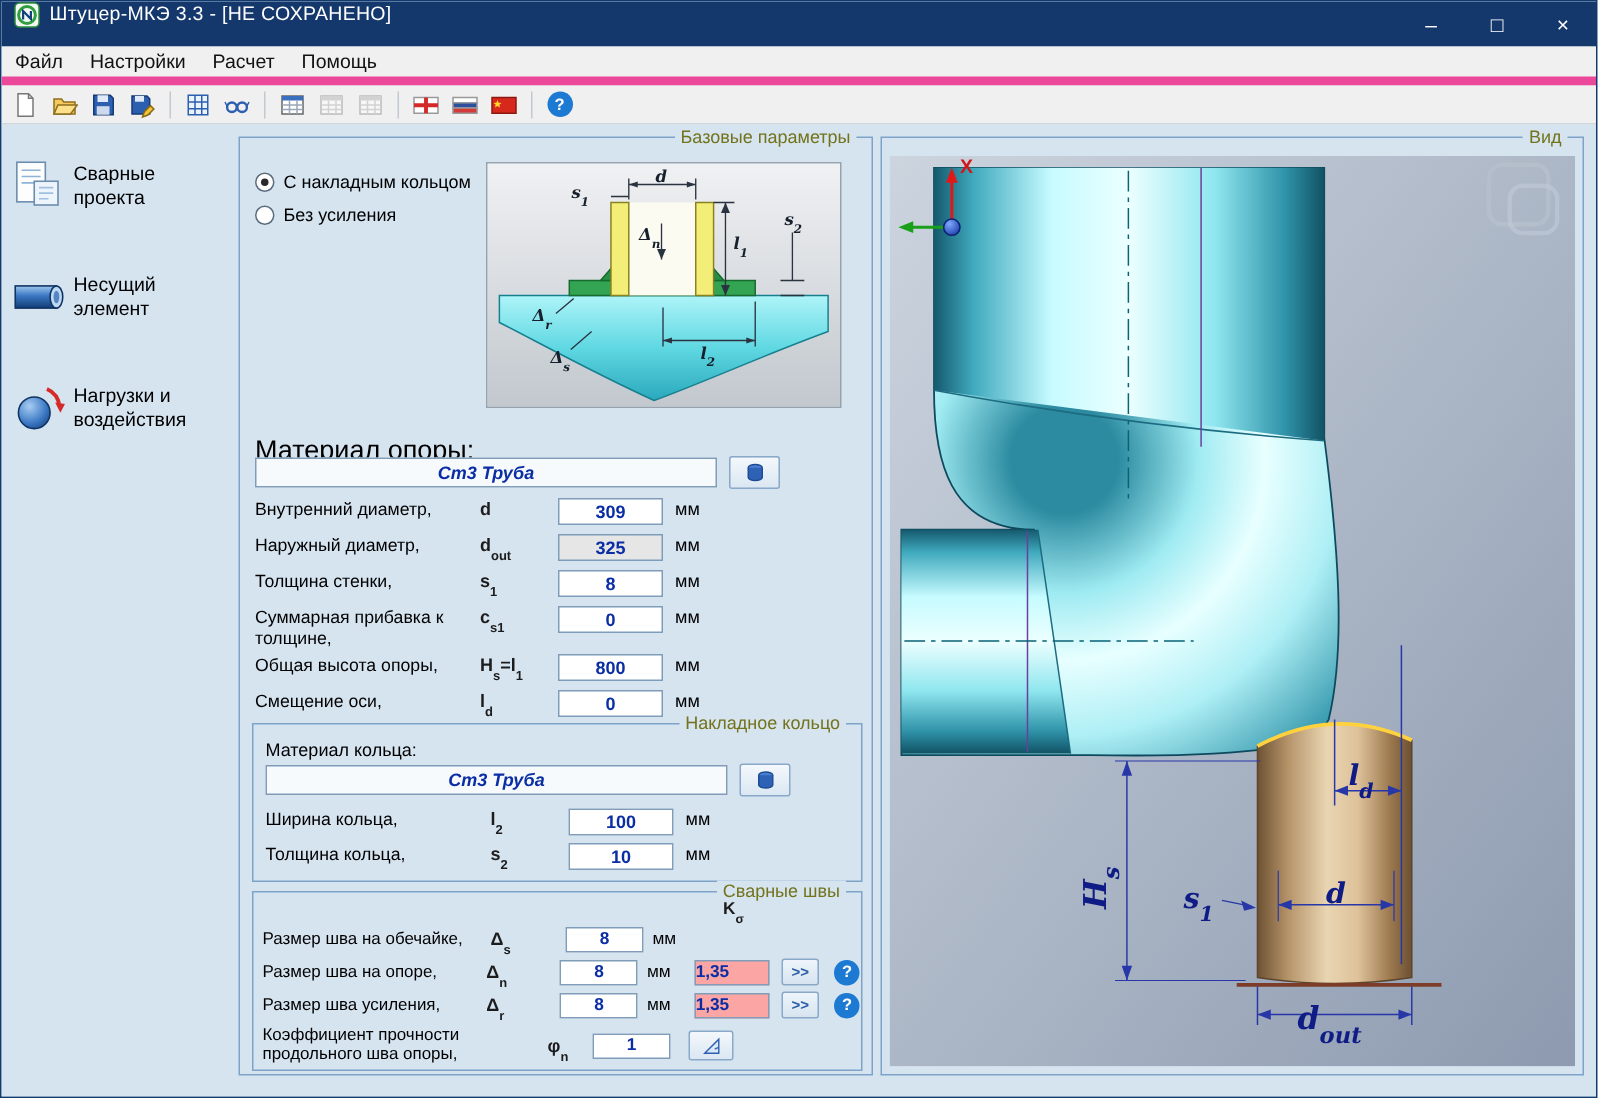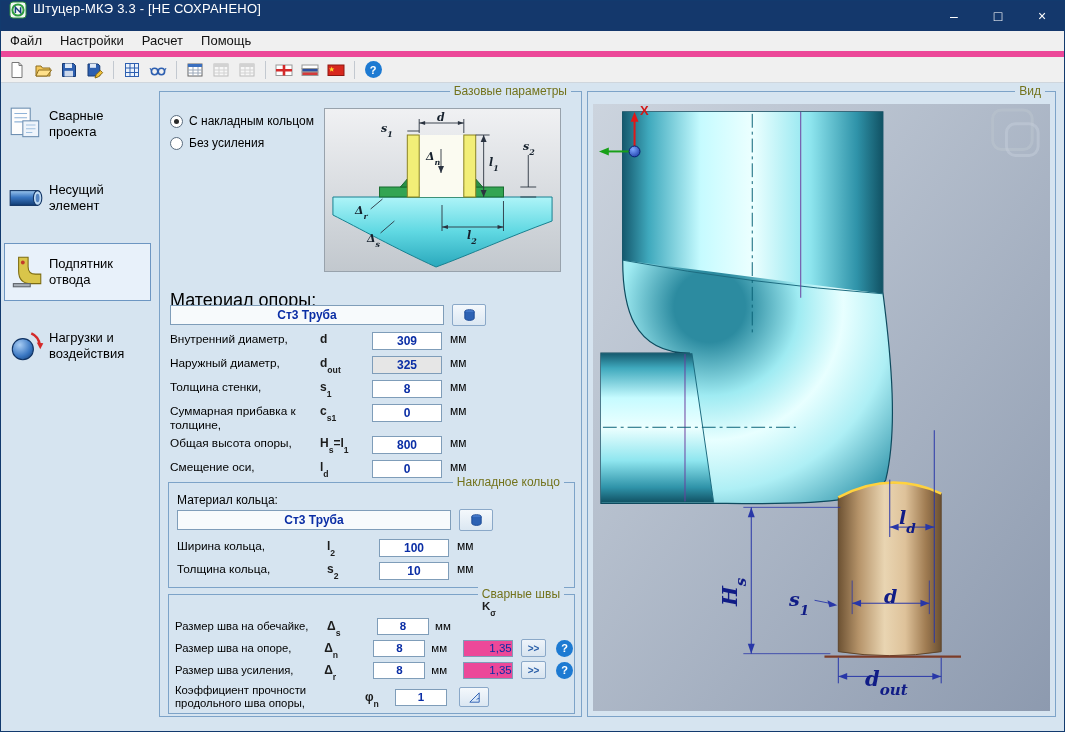--- a/index.html
+++ b/index.html
@@ -43,21 +43,21 @@
 .radio{display:flex;align-items:center;gap:6px;height:22px;font-size:12px}
 .rdot{width:13px;height:13px;border-radius:50%;border:1px solid #5a6c7e;background:#fff;position:relative;flex:0 0 auto}
 .radio.sel .rdot::after{content:"";position:absolute;left:3px;top:3px;width:5px;height:5px;border-radius:50%;background:#2a2a2a}
 .diagram{position:absolute;left:164px;top:16px;width:237px;height:164px;border:1px solid #98a2ac}
 .diagram svg{position:absolute;inset:0;width:100%;height:100%}
 .dlbl{position:absolute;font-family:"DejaVu Serif",serif;font-style:italic;font-weight:bold;font-size:11px;color:#15202c;line-height:1}
 sub{font-size:.72em;line-height:0;position:relative;top:.28em}
 
 .mat-label{position:absolute;left:10px;font-size:18px;color:#000}
 .mat-row{position:absolute;left:10px;display:flex;align-items:center;gap:8px}
-.mat-field{width:274px;height:20px;border:1px solid #7f9db9;background:#f7fafc;color:#0b2ea5;font-weight:bold;font-size:12px;display:flex;align-items:center;justify-content:center}
+.mat-field{width:308px;height:20px;border:1px solid #7f9db9;background:#f7fafc;color:#0b2ea5;font-weight:bold;font-style:italic;font-size:12px;display:flex;align-items:center;justify-content:center}
 .mat-btn{width:34px;height:22px;border:1px solid #8aa8c8;background:linear-gradient(#f4f8fc,#dbe7f2);display:flex;align-items:center;justify-content:center;border-radius:2px}
 .mat-btn svg{width:15px;height:15px}
 
 .fields{position:absolute;left:10px;top:240px;width:400px}
 .frow{display:flex;align-items:flex-start;height:24px}
 .frow.tall{height:32px}
 .flab{width:150px;font-size:11.8px;color:#000;line-height:1.2}
 .fsym{width:52px;font-size:12px;font-weight:bold;color:#1c1c1c}
 .fin{width:70px;height:18px;border:1px solid #7f9db9;background:#fff;color:#0b2ea5;font-weight:bold;font-size:12px;text-align:center;font-family:inherit}
 .fin.ro{background:#e6e6e6}
@@ -74,21 +74,21 @@
 .wrows{position:absolute;left:6px;top:20px;width:398px}
 .ksig-head{position:absolute;left:300px;top:5px;width:40px;text-align:center;font-size:11.5px;font-weight:bold;color:#1c1c1c}
 .wrow{display:flex;align-items:center;height:22px}
 .wrow.tall{height:32px}
 .wlab{width:152px;font-size:11.3px;line-height:1.15;color:#000}
 .wlab.wide{width:190px}
 .wsym{width:50px;font-size:12px;font-weight:bold;color:#1c1c1c}
 .wsym.narrow{width:30px}
 .win{width:52px;height:17px;border:1px solid #7f9db9;background:#fff;color:#0b2ea5;font-weight:bold;font-size:11.5px;text-align:center;font-family:inherit}
 .wunit{width:32px;margin-left:6px;font-size:11.5px}
-.kin{width:50px;height:17px;border:1px solid #7f9db9;background:#ec4899;color:#0b2ea5;font-weight:normal;font-size:11.5px;text-align:right;font-family:inherit}
+.kin{width:50px;height:17px;border:1px solid #7f9db9;background:#fca5a5;color:#0b2ea5;font-weight:bold;font-size:11.5px;text-align:left;font-family:inherit}
 .more-btn{width:26px;height:18px;margin-left:8px;border:1px solid #8aa8c8;background:linear-gradient(#eef4fa,#d7e4f0);color:#2b5fa8;font-size:10px;font-weight:bold;display:flex;align-items:center;justify-content:center;border-radius:2px}
 .whelp{margin-left:10px}
 .calc-btn{width:30px;height:20px;margin-left:12px;border:1px solid #8aa8c8;background:linear-gradient(#f4f8fc,#dbe7f2);display:flex;align-items:center;justify-content:center;border-radius:2px}
 .calc-btn svg{width:15px;height:15px}
 
 
 .view3d{position:absolute;left:5px;top:12px;right:5px;bottom:5px;overflow:hidden}
 .view3d svg.scene{position:absolute;inset:0;width:100%;height:100%}
 .vlbl{position:absolute;font-family:"DejaVu Serif",serif;font-style:italic;font-weight:bold;font-size:19px;color:#101c86;line-height:1}
 .vlbl.big{font-size:21px}
@@ -235,30 +235,20 @@
                   <stop offset=".45" stop-color="#3a77c2"></stop>
                   <stop offset="1" stop-color="#123c74"></stop>
                 </linearGradient>
               </defs>
               <rect x="3" y="11" width="26" height="14" fill="url(#sbp)" stroke="#0f3263"></rect>
               <ellipse cx="29" cy="18" rx="4" ry="7" fill="#bcd8f2" stroke="#0f3263"></ellipse>
               <ellipse cx="29" cy="18" rx="1.8" ry="4" fill="#5585c2"></ellipse>
             </svg>
         </span>
         <span class="slabel">Несущий элемент</span>
-      </div>
-      <div class="side-item sel">
-        <span class="sicon">
-          <svg viewBox="0 0 36 36">
-              <path d="M11 4h9v9q0 7 7 7h5v9h-9Q11 29 11 17z" fill="#d9c54a" stroke="#7c6c12"></path>
-              <rect x="6" y="29" width="16" height="3" fill="#a8b0b8" stroke="#5c6268"></rect>
-              <circle cx="15" cy="9" r="1.8" fill="#c23a2a"></circle>
-            </svg>
-        </span>
-        <span class="slabel">Подпятник отвода</span>
       </div>
       <div class="side-item">
         <span class="sicon">
           <svg viewBox="0 0 36 36">
               <defs>
                 <radialGradient id="ball" cx=".35" cy=".3" r=".9">
                   <stop offset="0" stop-color="#a8cdf4"></stop>
                   <stop offset=".6" stop-color="#3a77c2"></stop>
                   <stop offset="1" stop-color="#123c74"></stop>
                 </radialGradient>

